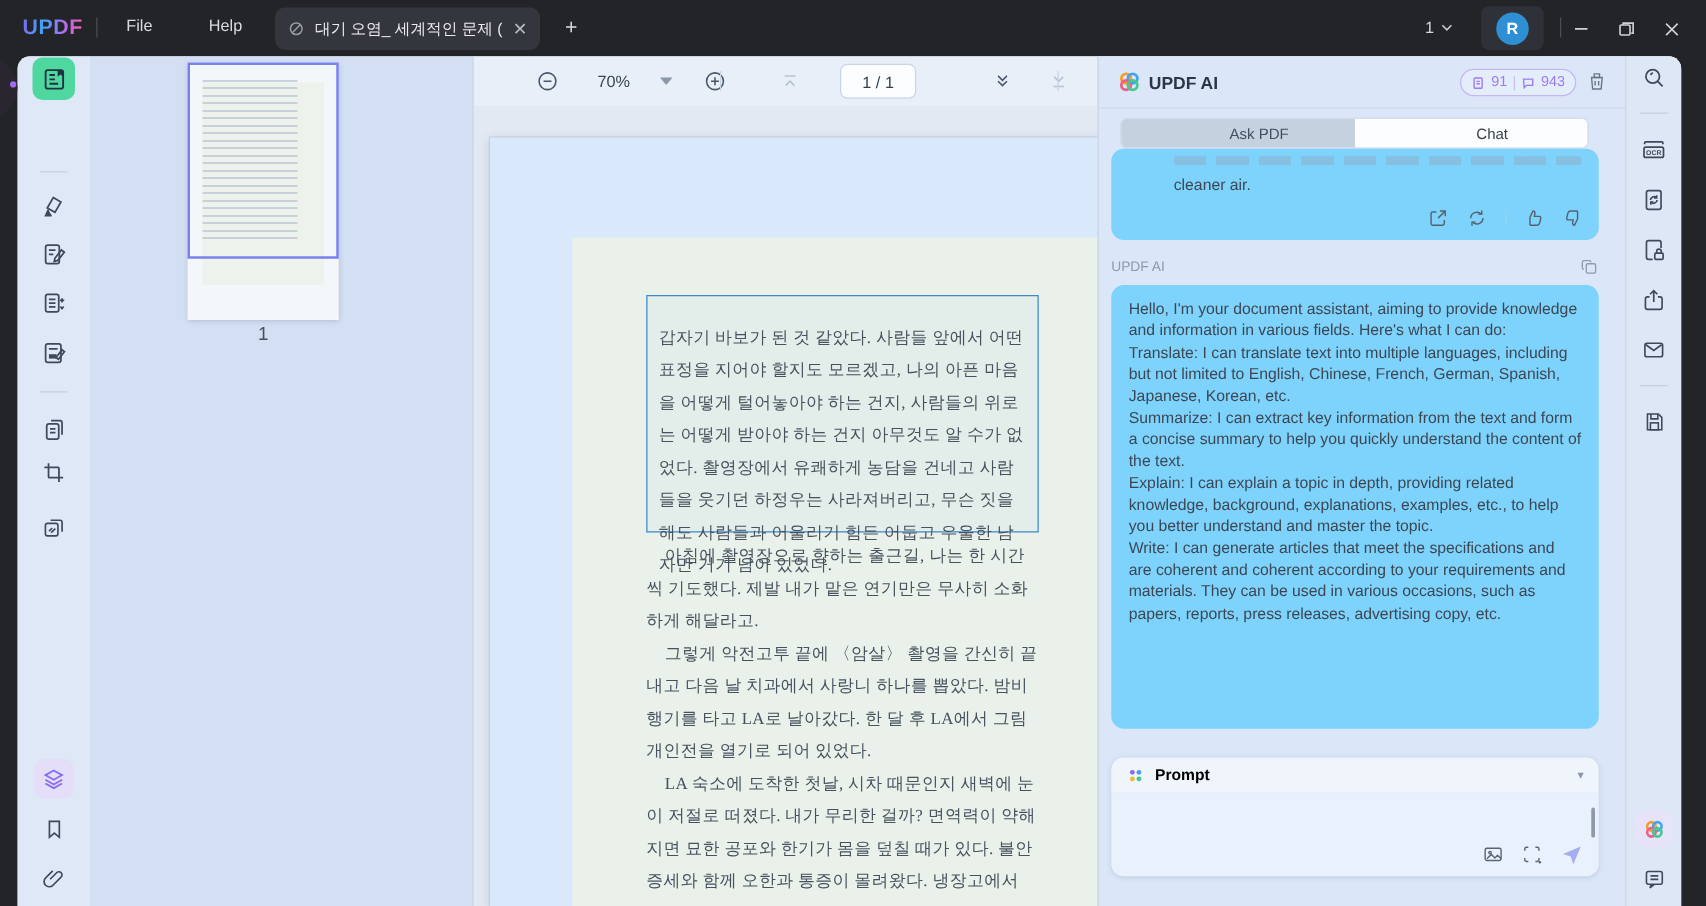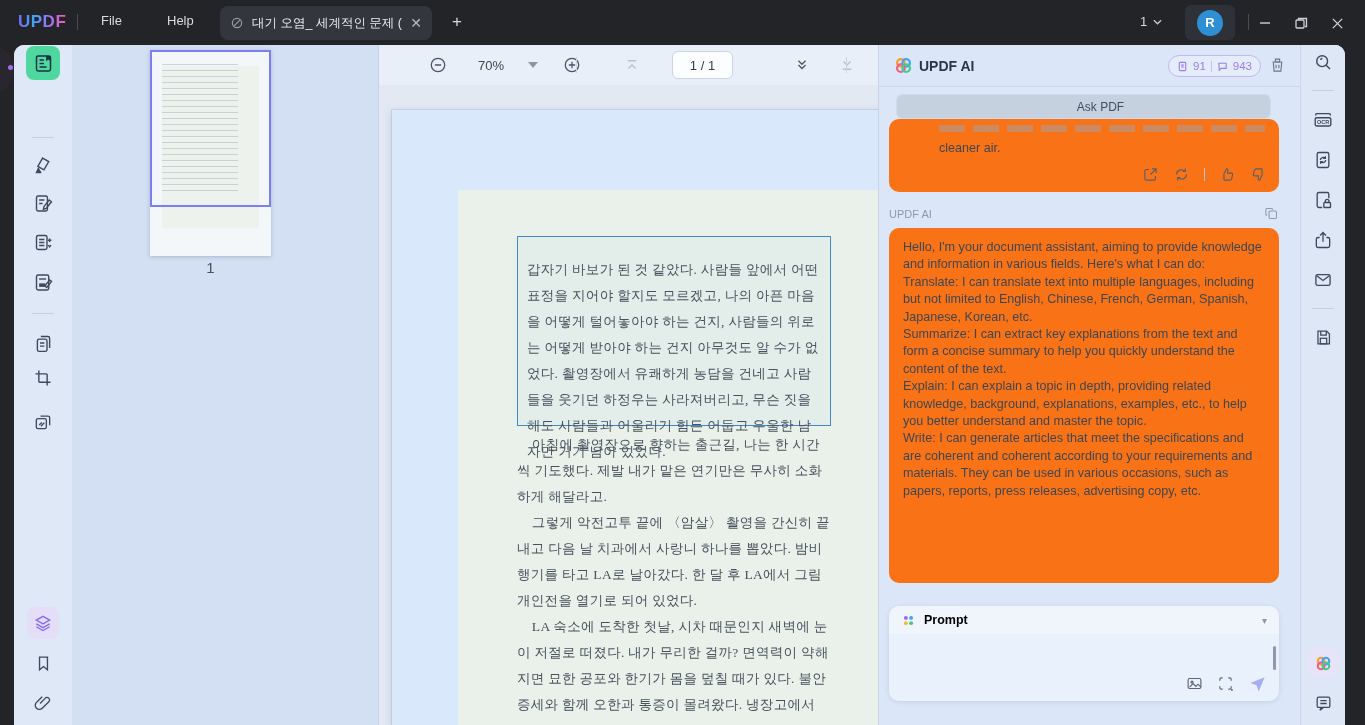--- a/index.html
+++ b/index.html
@@ -81,21 +81,21 @@
   .usage-badge { position:absolute; left:289px; top:10px; height:22px; padding:0 8px; border:1px solid #c7b6f2; border-radius:11px;
                  display:flex; align-items:center; gap:5px; font-size:11.5px; color:#9d7bf2; background:rgba(255,255,255,.25); }
   .usage-badge .sep { width:1px; height:11px; background:#c9bdee; }
   .broom { position:absolute; left:390px; top:12px; color:#6b7685; }
   .ai-tabs { position:absolute; left:18px; top:50px; width:373px; height:23px; border-radius:5px; overflow:hidden; display:flex;
              box-shadow:0 0 0 1px rgba(190,200,215,.35); }
   .ai-tab { flex:1; display:flex; align-items:center; justify-content:center; font-size:12px;padding-left:34px; }
   .tab-inactive { background:#c6d1e0; color:#414f5f; }
   .tab-active { background:#fcfdfe; color:#37414e; }
 
-  .bubble { position:absolute; left:10px; width:390px; background:#f97316; border-radius:10px; color:#3d4754; }
+  .bubble { position:absolute; left:10px; width:390px; background:#7dd3fc; border-radius:10px; color:#3d4754; }
   .bubble-partial { top:74px; height:73px; padding:6px 14px 0 50px; font-size:12.6px; overflow:hidden; }
   .cut-line { height:7px; margin:0 0 9px 0; border-radius:2px; opacity:.45;
               background:repeating-linear-gradient(90deg,#93a6bd 0 26px, transparent 26px 34px); }
   .msg-actions { position:absolute; right:12px; bottom:9px; display:flex; align-items:center; gap:14px; color:#55606e; }
   .msg-actions .sep { width:1px; height:13px; background:#bcc7d6; }
   .sender-row { position:absolute; left:10px; top:161px; width:390px; display:flex; justify-content:space-between; align-items:center; }
   .sender-label { font-size:11px; color:#8f9aab; }
   .copy-ic { color:#8f9aab; }
   .bubble-main { top:183px; height:355px; padding:11px 14px; font-size:12.6px; line-height:17.4px; }
 
@@ -351,20 +351,21 @@
           <svg width="17" height="17" viewBox="0 0 24 24" fill="none" stroke="currentColor" stroke-width="1.6">
               <path d="M9 3h6v4H9z"></path>
               <path d="M6 7h12l-1.2 13H7.2z"></path>
               <path d="M10 11v5M14 11v5"></path>
             </svg>
         </div>
       </div>
 
       <div class="ai-tabs">
         <div class="ai-tab tab-inactive">Ask PDF</div>
+        <div class="ai-tab tab-active">Chat</div>
       </div>
 
       <div class="bubble bubble-partial">
         <div class="cut-line"></div>
         <div>cleaner air.</div>
         <div class="msg-actions">
           <svg width="17" height="17" viewBox="0 0 24 24" fill="none" stroke="currentColor" stroke-width="1.6">
               <path d="M10 5H6a2 2 0 00-2 2v11a2 2 0 002 2h11a2 2 0 002-2v-4"></path>
               <path d="M14 4h6v6M20 4l-8 8"></path>
             </svg>
@@ -387,21 +388,21 @@
         <svg class="copy-ic" width="15" height="15" viewBox="0 0 24 24" fill="none" stroke="currentColor" stroke-width="1.7">
             <rect x="8" y="8" width="12" height="12" rx="2"></rect>
             <path d="M5 15a2 2 0 01-2-2V6a2 2 0 012-2h7a2 2 0 012 2"></path>
           </svg>
       </div>
 
       <div class="bubble bubble-main">
 
       <p>Hello, I'm your document assistant, aiming to provide knowledge and information in various fields. Here's what I can do:</p>
           <p>Translate: I can translate text into multiple languages, including but not limited to English, Chinese, French, German, Spanish, Japanese, Korean, etc.</p>
-          <p>Summarize: I can extract key explanations from the text and form a concise summary to help you quickly understand the content of the text.</p>
+          <p>Summarize: I can extract key information from the text and form a concise summary to help you quickly understand the content of the text.</p>
           <p>Explain: I can explain a topic in depth, providing related knowledge, background, explanations, examples, etc., to help you better understand and master the topic.</p>
           <p>Write: I can generate articles that meet the specifications and are coherent and coherent according to your requirements and materials. They can be used in various occasions, such as papers, reports, press releases, advertising copy, etc.</p>
         </div>
 
       <div class="prompt-card">
         <div class="prompt-head">
           <svg width="15" height="15" viewBox="0 0 20 20">
               <circle cx="6.5" cy="6.5" r="2.6" fill="#8a6cf0"></circle>
               <circle cx="13.5" cy="6.5" r="2.6" fill="#4a9df5"></circle>
               <circle cx="6.5" cy="13.5" r="2.6" fill="#eebd3f"></circle>

